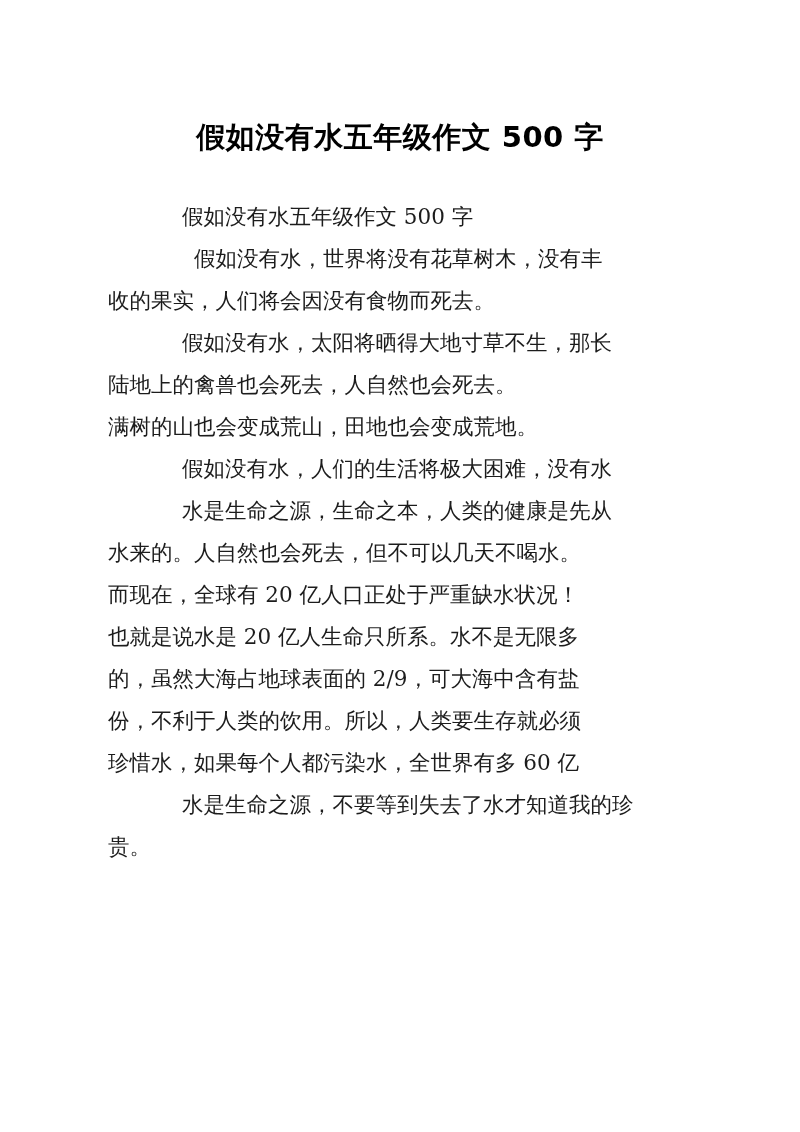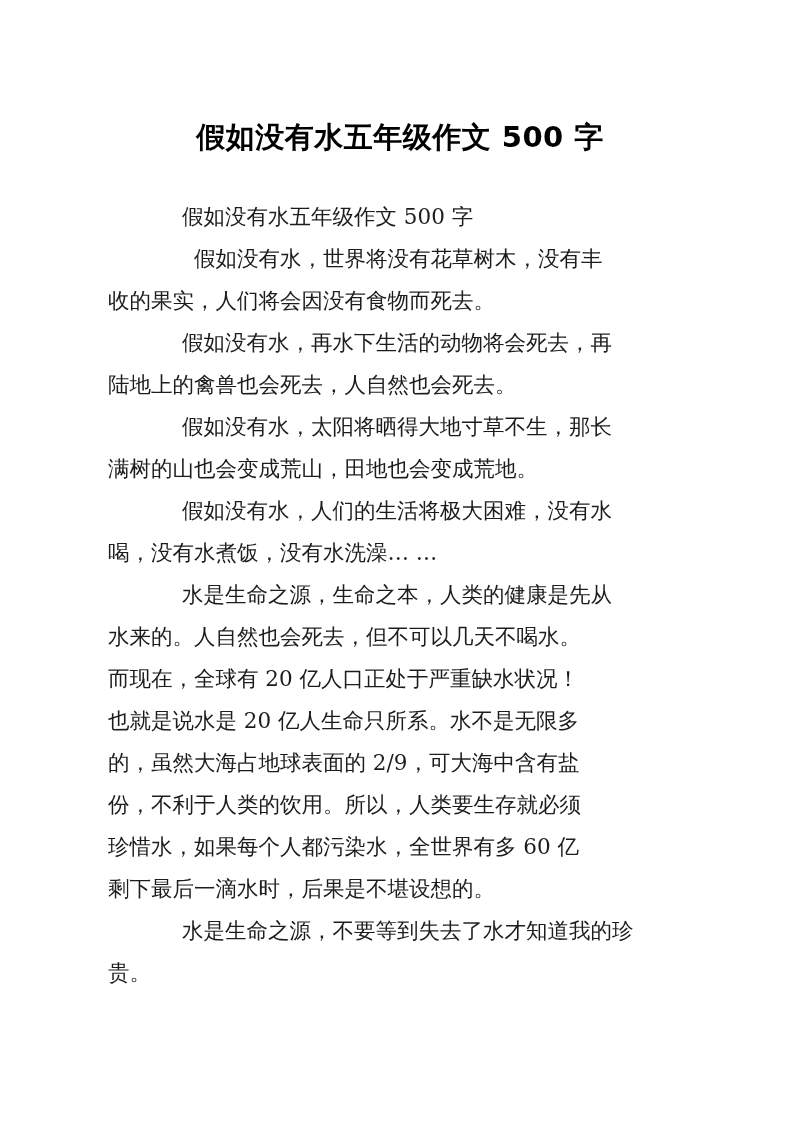--- a/index.html
+++ b/index.html
@@ -47,30 +47,27 @@
 </style>
 </head>
 <body>
 
 <div>
   <h1 class="title">假如没有水五年级作文 500 字</h1>
   <div class="body-text" id="body-text">
     <span class="line indent">假如没有水五年级作文 500 字</span>
     <span class="line indent-extra">假如没有水，世界将没有花草树木，没有丰</span>
     <span class="line">收的果实，人们将会因没有食物而死去。</span>
-    <span class="line indent">假如没有水，再水下生活的动物将会死去，再</span>
+    <span class="line indent">假如没有水，太阳将晒得大地寸草不生，那长</span>
     <span class="line">陆地上的禽兽也会死去，人自然也会死去。</span>
-    <span class="line indent">假如没有水，太阳将晒得大地寸草不生，那长</span>
     <span class="line">满树的山也会变成荒山，田地也会变成荒地。</span>
     <span class="line indent">假如没有水，人们的生活将极大困难，没有水</span>
-    <span class="line">喝，没有水煮饭，没有水洗澡… …</span>
     <span class="line indent">水是生命之源，生命之本，人类的健康是先从</span>
     <span class="line">水来的。人自然也会死去，但不可以几天不喝水。</span>
     <span class="line">而现在，全球有 20 亿人口正处于严重缺水状况！</span>
     <span class="line">也就是说水是 20 亿人生命只所系。水不是无限多</span>
     <span class="line">的，虽然大海占地球表面的 2/9，可大海中含有盐</span>
     <span class="line">份，不利于人类的饮用。所以，人类要生存就必须</span>
     <span class="line">珍惜水，如果每个人都污染水，全世界有多 60 亿</span>
-    <span class="line">剩下最后一滴水时，后果是不堪设想的。</span>
     <span class="line indent">水是生命之源，不要等到失去了水才知道我的珍</span>
     <span class="line">贵。</span>
   </div>
 </div>
 
 </body></html>

